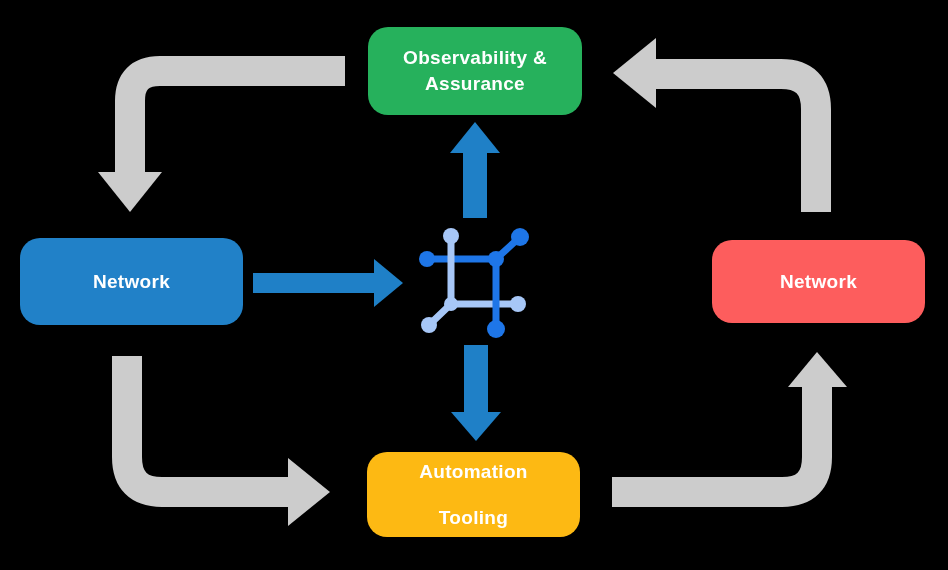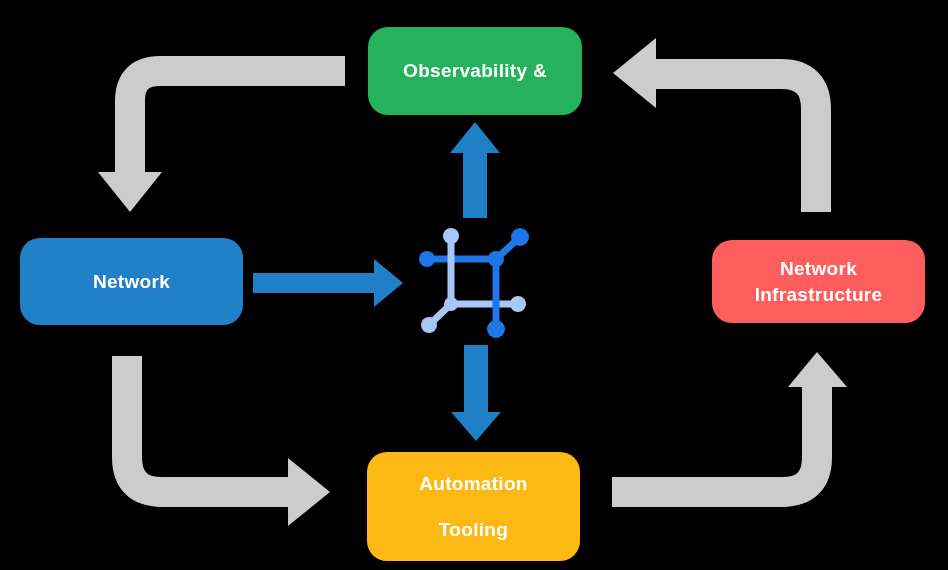--- a/index.html
+++ b/index.html
@@ -32,21 +32,21 @@
     text-align: center;
     line-height: 1.35;
     font-size: 19px;
     font-weight: 600;
     letter-spacing: 0.3px;
   }
   .node span { display: block; }
   .n-observability { left: 368px; top: 27px;  width: 214px; height: 88px; }
   .n-operations    { left: 20px;  top: 238px; width: 223px; height: 87px; }
   .n-infrastructure{ left: 712px; top: 240px; width: 213px; height: 83px; }
-  .n-automation    { left: 367px; top: 452px; width: 213px; height: 109px; }
+  .n-automation    { left: 367px; top: 452px; width: 213px; height: 85px; }
 </style>
 </head>
 <body>
 
 <div class="stage" style="background: rgb(0, 0, 0);">
 
   <svg class="arrow-layer" width="948" height="570" viewBox="0 0 948 570">
 
     <g>
       <path d="M345,71 H160 Q130,71 130,101 V174" fill="none" stroke-width="30" stroke="#cccccc"></path>
@@ -101,29 +101,29 @@
       <circle cx="451" cy="304" r="7" fill="#a7c7f7"></circle>
       <circle cx="427" cy="259" r="8" fill="#1e76e8"></circle>
       <circle cx="520" cy="237" r="9" fill="#1e76e8"></circle>
       <circle cx="496" cy="259" r="8" fill="#1e76e8"></circle>
       <circle cx="496" cy="329" r="9" fill="#1e76e8"></circle>
     </g>
   </svg>
 
   <div class="node n-observability" style="background: rgb(38, 177, 92);">
     <span style="color: rgb(255, 255, 255);">Observability &amp;</span>
+    <span style="color: rgb(255, 255, 255);">Assurance</span>
   </div>
 
   <div class="node n-operations" style="background: rgb(33, 129, 200);">
     <span style="color: rgb(255, 255, 255);">Network</span>
   </div>
 
   <div class="node n-infrastructure" style="background: rgb(253, 93, 93);">
     <span style="color: rgb(255, 255, 255);">Network</span>
-    <span style="color: rgb(255, 255, 255);">Infrastructure</span>
   </div>
 
   <div class="node n-automation" style="background: rgb(253, 185, 19);">
     <span style="color: rgb(255, 255, 255);">Automation</span>
     <span style="color: rgb(255, 255, 255); margin-top: 20px;">Tooling</span>
   </div>
 
 </div>
 
 </body></html>

